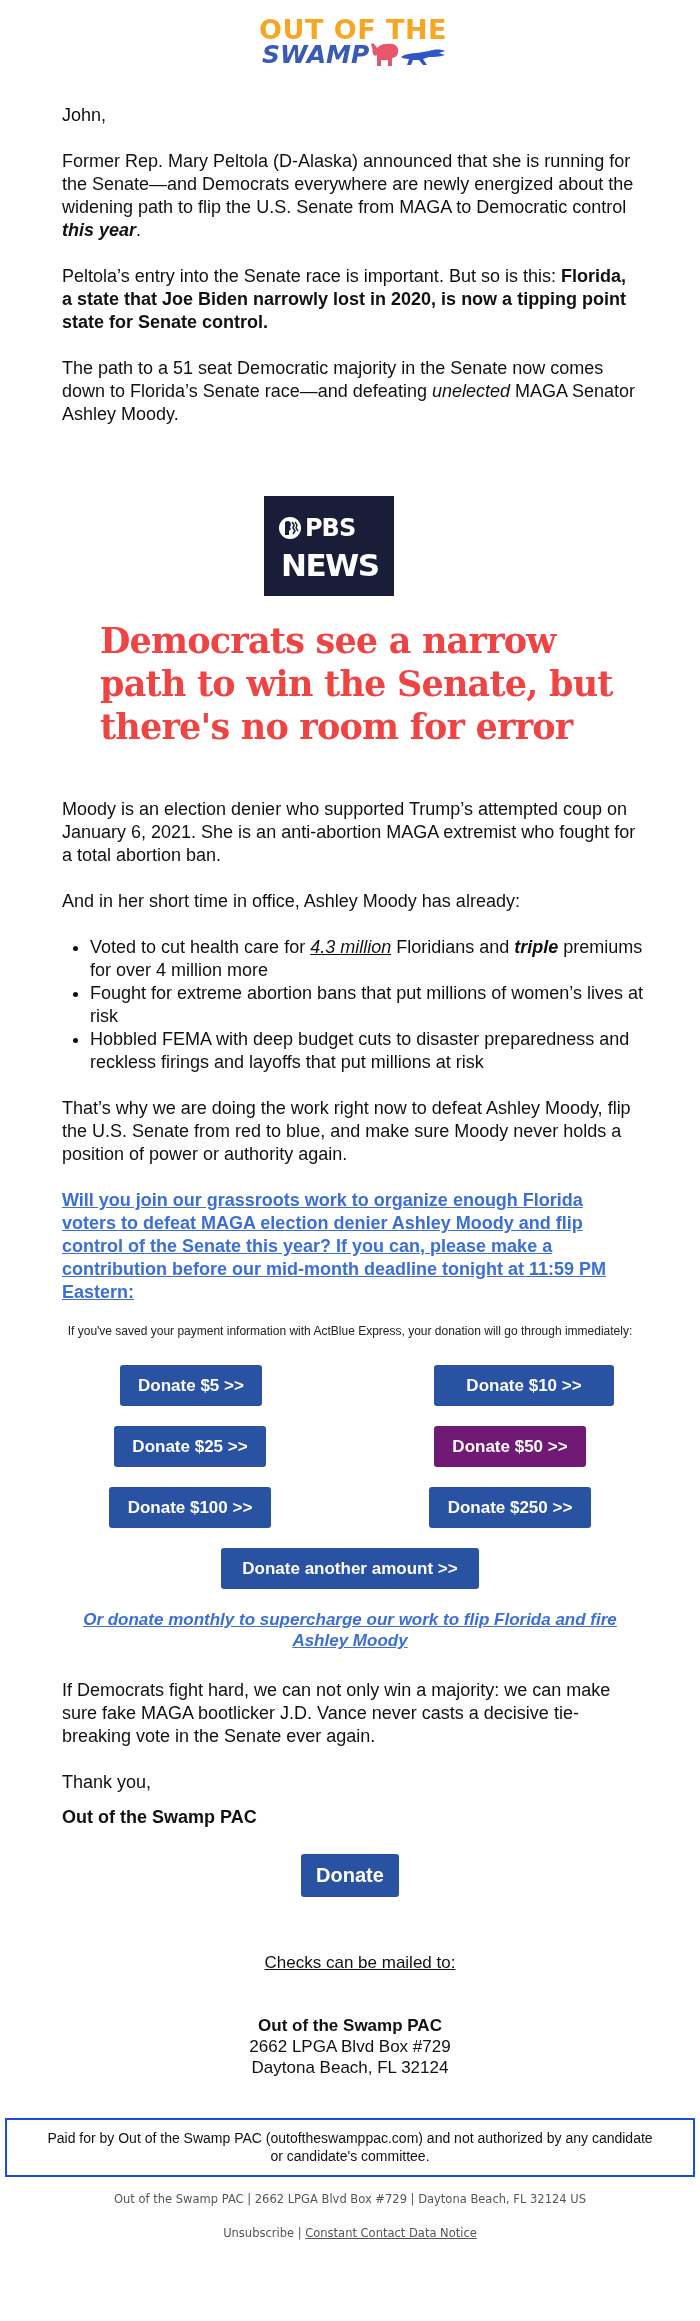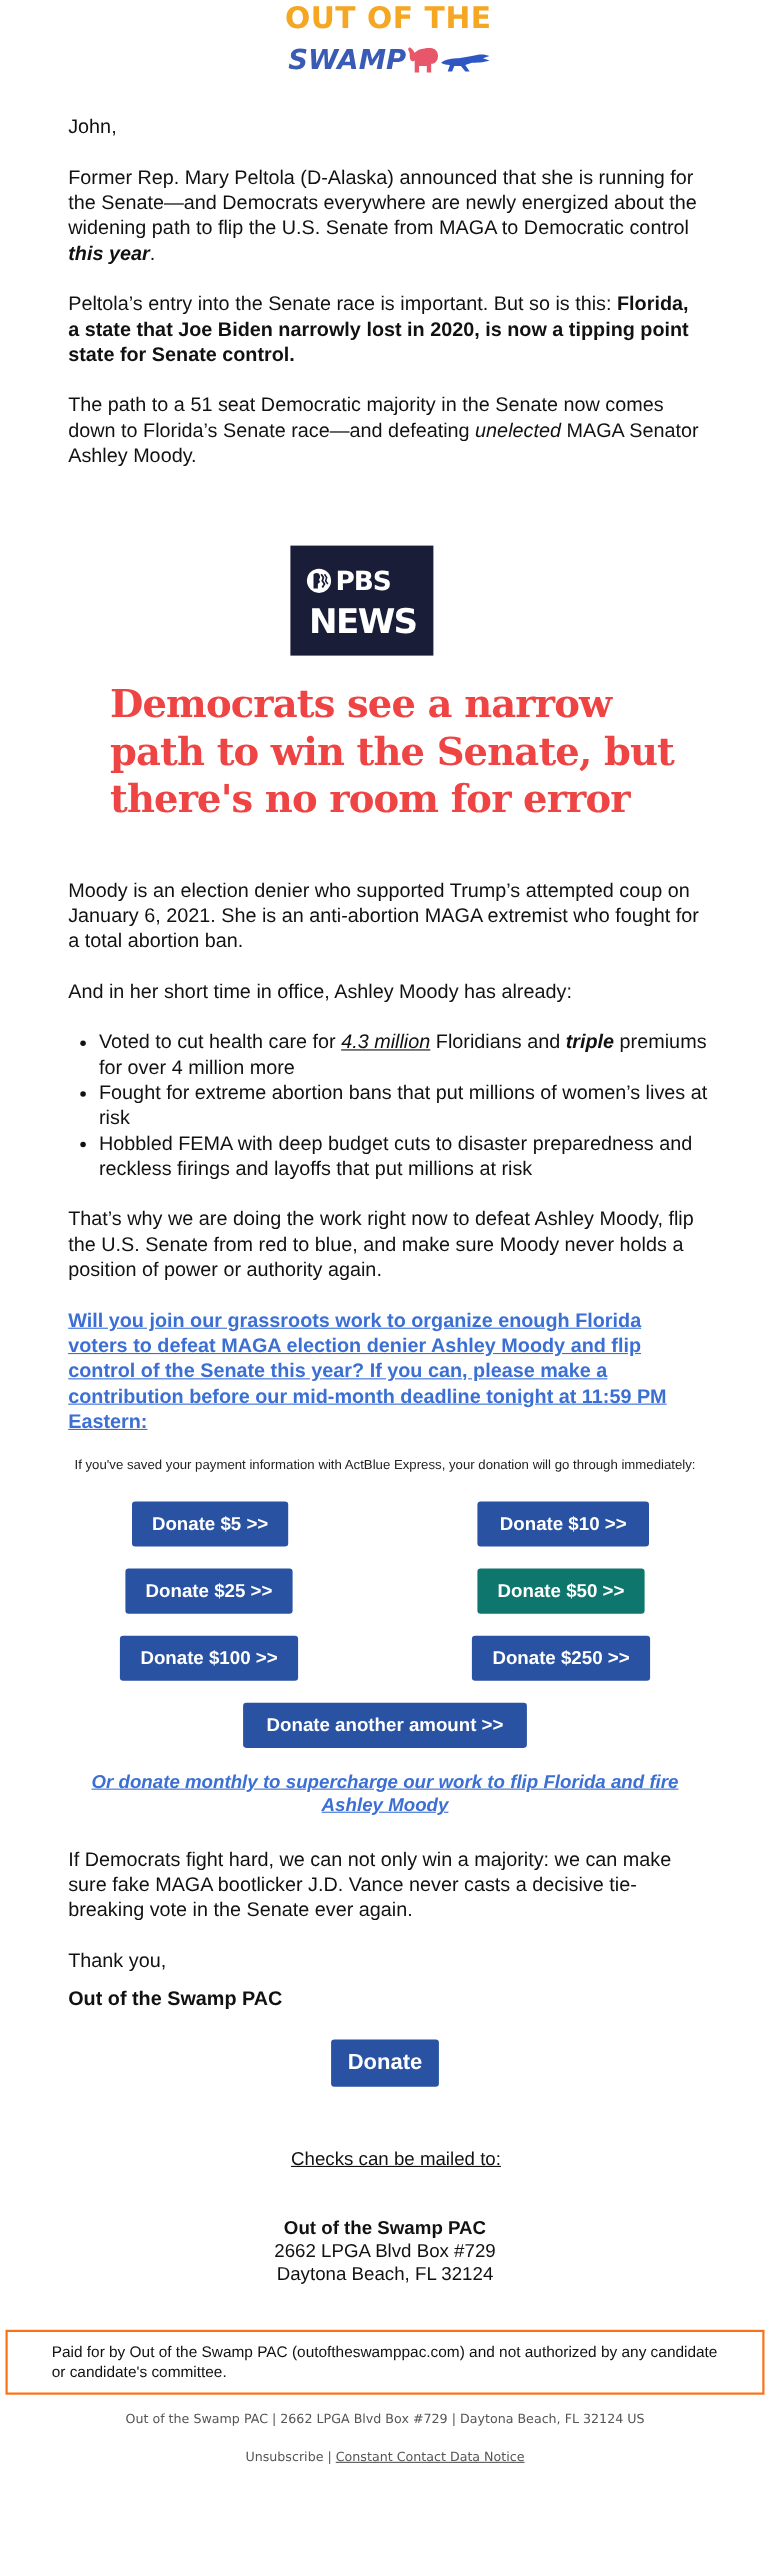--- a/index.html
+++ b/index.html
@@ -7,21 +7,21 @@
   body {
     width: 700px;
     font-family: "Liberation Sans", sans-serif;
     color: #111111;
   }
   .wrap { width: 700px; position: relative; }
 
   
   .logo { width: 700px; height: 80px; position: relative; }
   .logo-line1 {
-    position: absolute; left: 259px; top: 1px;
+    position: absolute; left: 259px; top: 14px;
     font-family: "DejaVu Sans", sans-serif; font-weight: bold;
     font-size: 27px; letter-spacing: 0.5px; color: #f5a623;
   }
   .logo-line2 {
     position: absolute; left: 262px; top: 40px;
     font-family: "DejaVu Sans", sans-serif; font-weight: bold; font-style: italic;
     font-size: 25px; color: #3a5bb5;
   }
   .logo-elephant { position: absolute; left: 368px; top: 40px; }
   .logo-gator { position: absolute; left: 399px; top: 43px; }
@@ -71,38 +71,38 @@
     color: #222; padding: 0 60px; margin-top: 20px;
   }
 
   
   .donate-grid { position: relative; height: 250px; margin-top: 14px; }
   .btn {
     position: absolute; display: flex; align-items: center; justify-content: center;
     background: #2952a3; color: #fff; font-weight: bold; font-size: 17px;
     border-radius: 3px; height: 41px; text-decoration: none; cursor: pointer;
   }
-  .btn.orange { background: #0f766e; }
+  .btn.orange { background: #701a75; }
 
   .monthly {
     text-align: center; font-style: italic; font-weight: bold; font-size: 17px;
     line-height: 21px; padding: 0 60px;
   }
   .monthly a { color: #3b6fd4; text-decoration: underline; }
 
   .center-donate { position: relative; height: 64px; margin-top: 20px; }
   .center-donate .btn { left: 301px; top: 5px; width: 98px; height: 43px; font-size: 20px; }
 
   .checks { text-align: center; font-size: 17px; margin-top: 40px; margin-left: 20px; }
   .checks span { text-decoration: underline; }
   .address { text-align: center; font-size: 17px; line-height: 21px; margin-top: 42px; }
   .address .org { font-weight: bold; }
 
   .disclaimer {
-    margin: 40px 5px 0 5px; border: 2px solid #f97316; 
+    margin: 40px 5px 0 5px; border: 2px solid #1d4ed8; text-align: center;
     font-size: 14px; line-height: 18px; padding: 9px 40px 10px 40px; color: #111;
   }
   .footer-addr {
     text-align: center; font-family: "DejaVu Sans", sans-serif; font-size: 11.5px;
     color: #555; margin-top: 15px;
   }
   .footer-links {
     text-align: center; font-family: "DejaVu Sans", sans-serif; font-size: 11.5px;
     color: #555; margin-top: 20px; padding-bottom: 20px;
   }
@@ -162,21 +162,21 @@
     </ul>
 
     <p class="mt">That’s why we are doing the work right now to defeat Ashley Moody, flip the U.S. Senate from red to blue, and make sure Moody never holds a position of power or authority again.</p>
     <p class="mt"><a href="#" class="cta">Will you join our grassroots work to organize enough Florida voters to defeat MAGA election denier Ashley Moody and flip control of the Senate this year? If you can, please make a contribution before our mid-month deadline tonight at 11:59 PM Eastern:</a></p>
   </div>
 
   <p class="note">If you've saved your payment information with ActBlue Express, your donation will go through immediately:</p>
 
   <div class="donate-grid">
     <a class="btn" style="left:120px;top:12px;width:142px;">Donate $5 &gt;&gt;</a>
-    <a class="btn" style="left:434px;top:12px;width:156px;text-align:center;">Donate $10 &gt;&gt;</a>
+    <a class="btn" style="left:434px;top:12px;width:180px;text-align:center;">Donate $10 &gt;&gt;</a>
     <a class="btn" style="left:114px;top:73px;width:152px;">Donate $25 &gt;&gt;</a>
     <a class="btn orange" style="left:434px;top:73px;width:152px;">Donate $50 &gt;&gt;</a>
     <a class="btn" style="left:109px;top:134px;width:162px;">Donate $100 &gt;&gt;</a>
     <a class="btn" style="left:429px;top:134px;width:162px;">Donate $250 &gt;&gt;</a>
     <a class="btn" style="left:221px;top:195px;width:258px;">Donate another amount &gt;&gt;</a>
   </div>
 
   <p class="monthly" style="margin-top:6px"><a href="#">Or donate monthly to supercharge our work to flip Florida and fire Ashley Moody</a></p>
 
   <div class="body-text">

